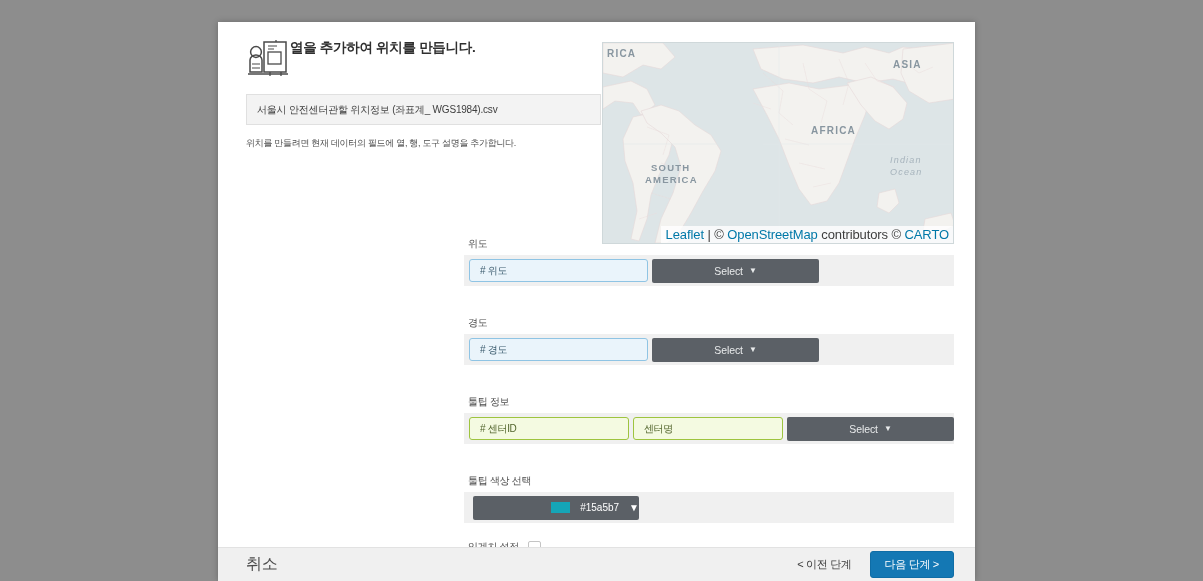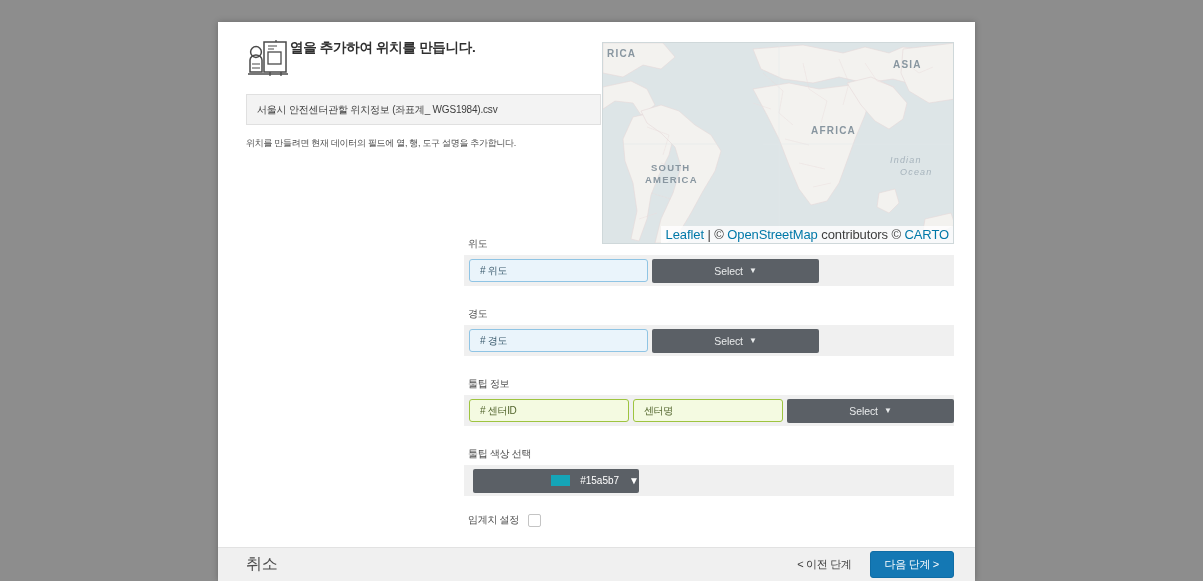--- a/index.html
+++ b/index.html
@@ -158,21 +158,21 @@
   .fl-label {
     font-size: 10px; color: #4a4a4a; margin: 0 0 4px 250px;
     letter-spacing: -0.3px;
   }
   .frow {
     background: #f0f0f0;
     height: 31px; margin: 0 21px 0 246px;
     display: flex; align-items: center;
     padding: 0 0 0 5px;
   }
-  .frow.sp { margin-bottom: 21px; }
+  .frow.sp { margin-bottom: 30px; }
   .chip {
     height: 23px; display: flex; align-items: center;
     padding: 0 10px; font-size: 10px; letter-spacing: -0.3px;
     border-radius: 3px; white-space: nowrap;
   }
   .chip.blue {
     background: #eaf4fb; border: 1px solid #8fc4e4; color: #3b5b6e;
     width: 179px;
   }
   .chip.green {
@@ -470,21 +470,21 @@
           <path d="M176 0 L176 202"></path>
             <path d="M0 101 L352 101"></path>
         </g>
       </svg>
       <div class="map-label" style="left:4px;top:5px;font-size:10px;">RICA</div>
       <div class="map-label" style="left:290px;top:16px;font-size:10px;">ASIA</div>
       <div class="map-label" style="left:208px;top:82px;font-size:10px;">AFRICA</div>
       <div class="map-label" style="left:48px;top:119px;font-size:9.5px;">SOUTH</div>
       <div class="map-label" style="left:42px;top:131px;font-size:9.5px;">AMERICA</div>
       <div class="map-label ocean" style="left:287px;top:112px;font-size:9px;">Indian</div>
-      <div class="map-label ocean" style="left:297px;top:124px;font-size:9px;">Ocean</div>
+      <div class="map-label ocean" style="left:287px;top:124px;font-size:9px;">Ocean</div>
       <div class="attrib"><a>Leaflet</a><span> | © </span><a>OpenStreetMap</a><span> contributors © </span><a>CARTO</a></div>
     </div>
 
     <div class="form-area">
 
       <div class="fl-label">위도</div>
       <div class="frow sp">
         <div class="chip blue"># 위도</div>
         <div class="selbtn">
           <span>Select</span>

